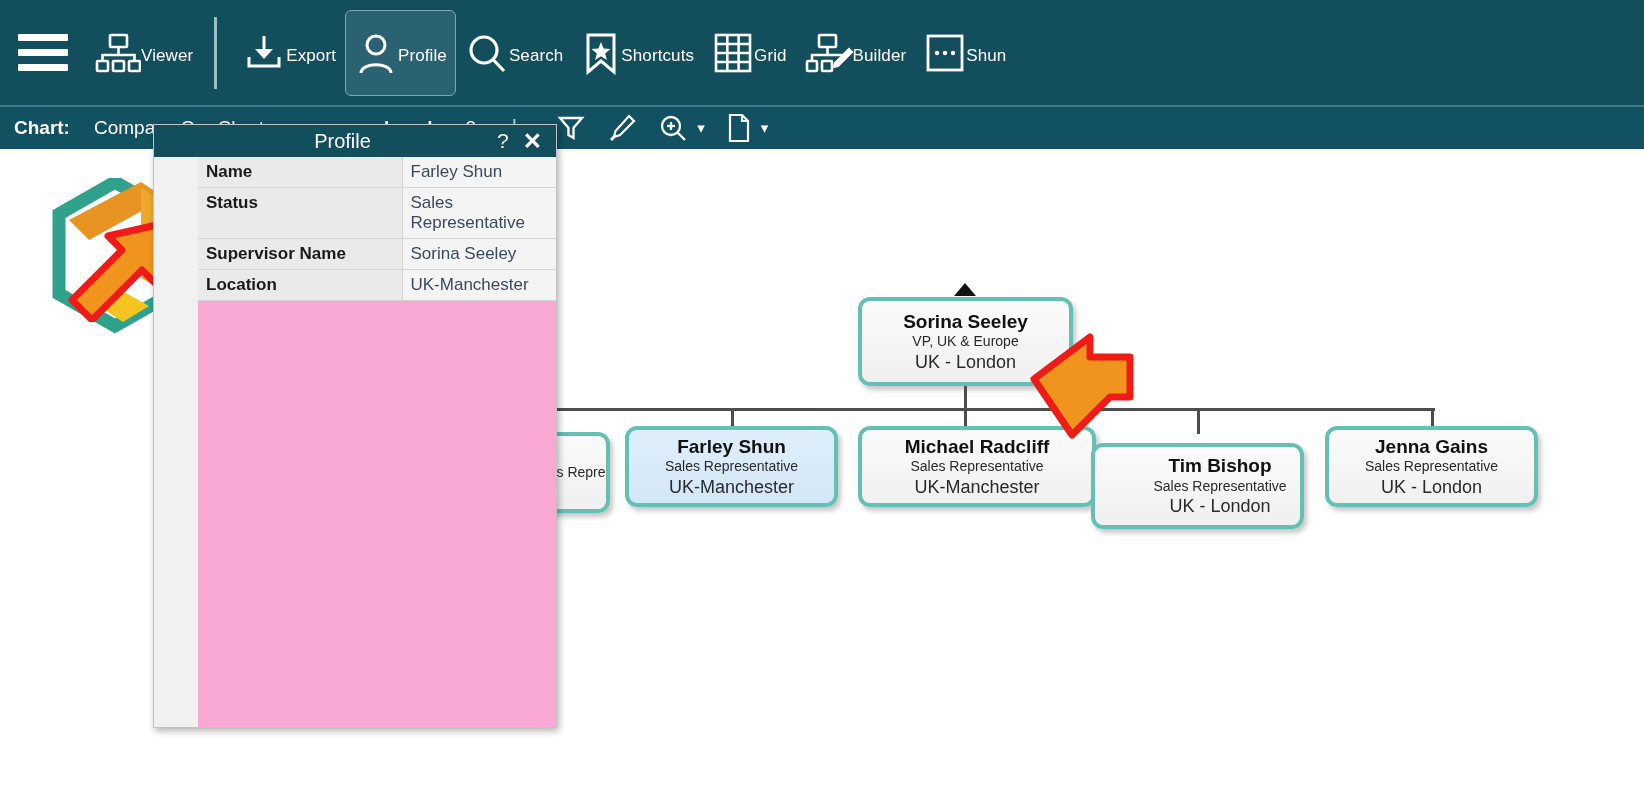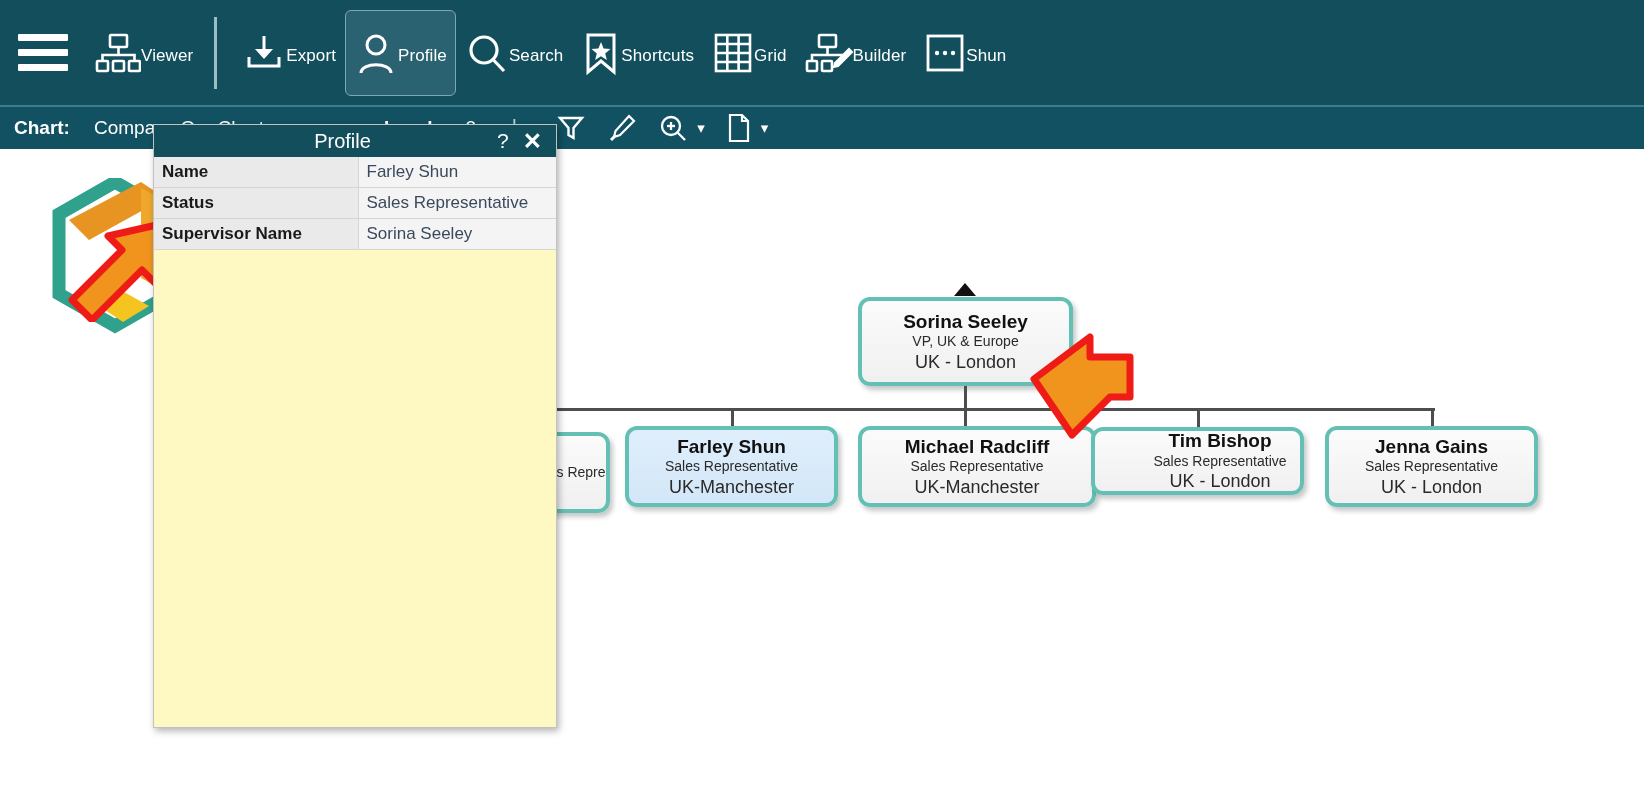--- a/index.html
+++ b/index.html
@@ -88,21 +88,21 @@
     display: flex; flex-direction: column;
   }
   .dlg-head {
     height: 32px; background: #134e5c; color: #fff;
     display: flex; align-items: center; position: relative; flex: none;
   }
   .dlg-title { flex: 1; text-align: center; font-size: 20px; padding-left: 44px; }
   .dlg-help { font-size: 21px; padding: 0 10px; cursor: pointer; }
   .dlg-close { font-size: 23px; padding: 0 14px 0 4px; cursor: pointer; font-weight: bold; }
 
-  .dlg-body { flex: 1; background: #fef9c3; overflow: hidden; }
+  .dlg-body { flex: 1; background: #f9a8d4; overflow: hidden; margin-left: 44px; }
   table.pf { width: 100%; border-collapse: collapse; table-layout: fixed; }
   table.pf tr { border-bottom: 1px solid #d5d5d5; }
   table.pf td { padding: 5px 8px; vertical-align: top; font-size: 17px; }
   table.pf td.k { width: 204px; font-weight: bold; color: #1a1a1a; background: #eaeaea; border-right: 1px solid #d5d5d5; }
   table.pf td.v { color: #3a4a5c; background: #f4f4f4; }
 
   
   .arrow { position: absolute; }
 </style>
 </head>
@@ -287,21 +287,21 @@
     <div class="n-title">Sales Representative</div>
     <div class="n-loc">UK-Manchester</div>
   </div>
 
   <div class="node" style="left:858px; top:277px; width:238px; height:81px;">
     <div class="n-name">Michael Radcliff</div>
     <div class="n-title">Sales Representative</div>
     <div class="n-loc">UK-Manchester</div>
   </div>
 
-  <div class="node" style="left:1091px; top:278px; width:213px; height:68px;padding-left:45px;">
+  <div class="node" style="left:1091px; top:294px; width:213px; height:86px;padding-left:45px;">
     <div class="n-name">Tim Bishop</div>
     <div class="n-title">Sales Representative</div>
     <div class="n-loc">UK - London</div>
   </div>
 
   <div class="node" style="left:1325px; top:277px; width:213px; height:81px;">
     <div class="n-name">Jenna Gains</div>
     <div class="n-title">Sales Representative</div>
     <div class="n-loc">UK - London</div>
   </div>
@@ -330,18 +330,22 @@
           <td class="v">Farley Shun</td>
         </tr>
         <tr>
           <td class="k">Status</td>
           <td class="v">Sales Representative</td>
         </tr>
         <tr>
           <td class="k">Supervisor Name</td>
           <td class="v">Sorina Seeley</td>
         </tr>
+        <tr>
+          <td class="k">Location</td>
+          <td class="v">UK-Manchester</td>
+        </tr>
       </tbody>
     </table>
   </div>
 </div>
 
 </div>
 
 </body></html>

